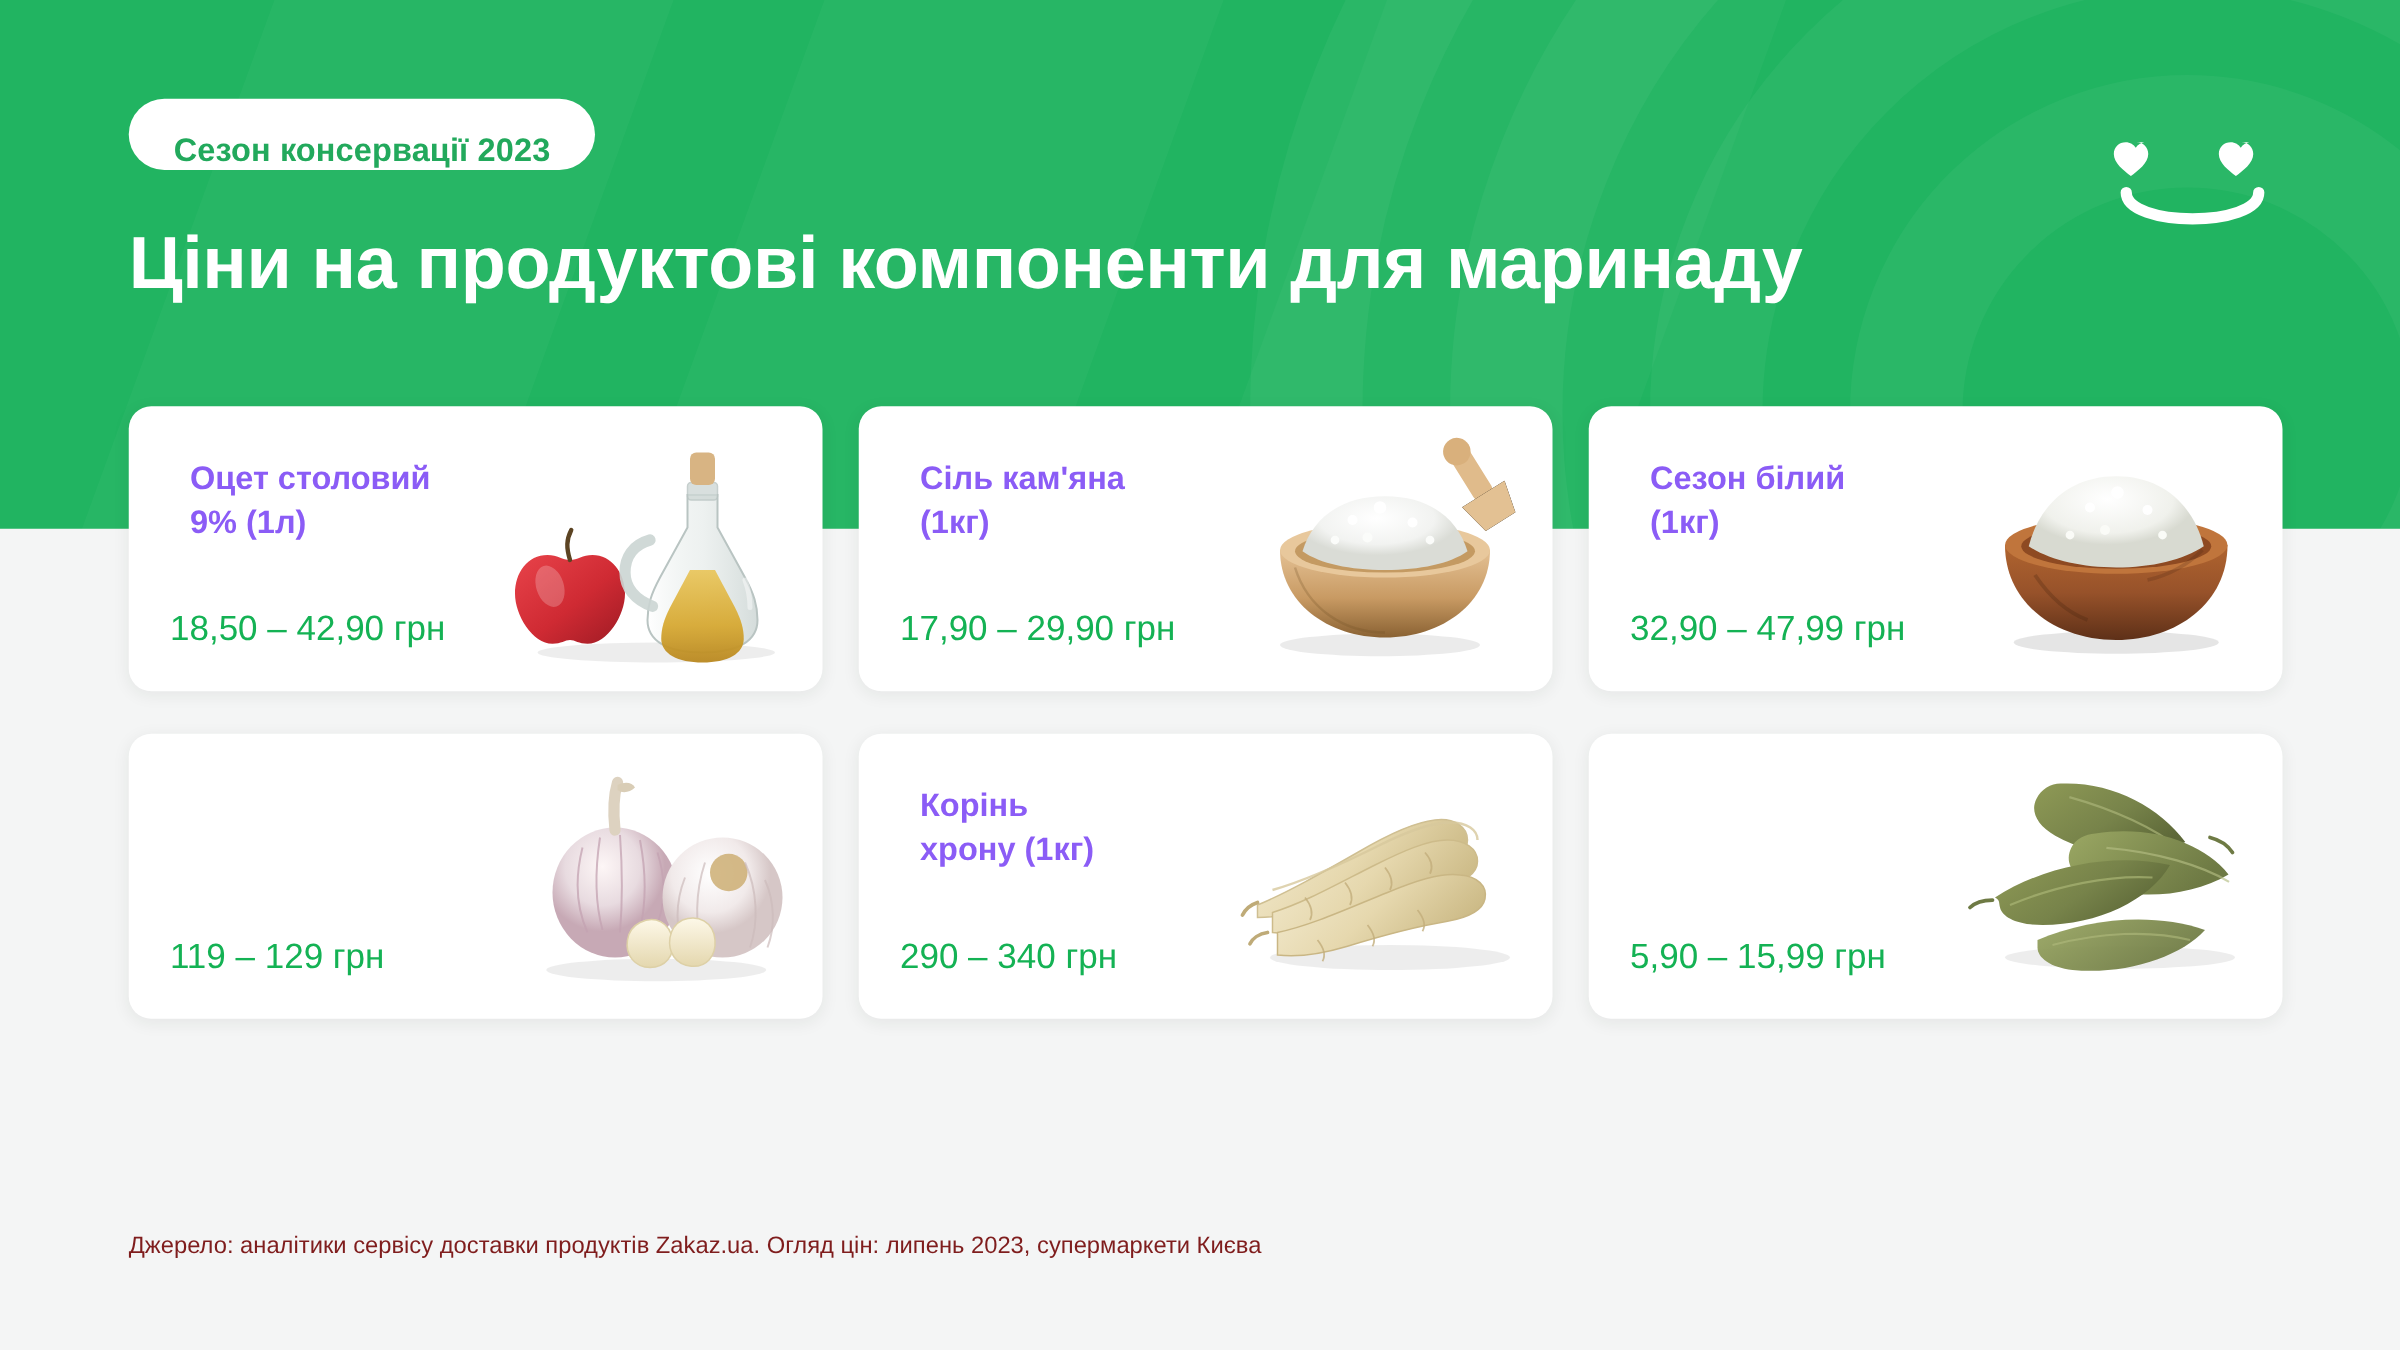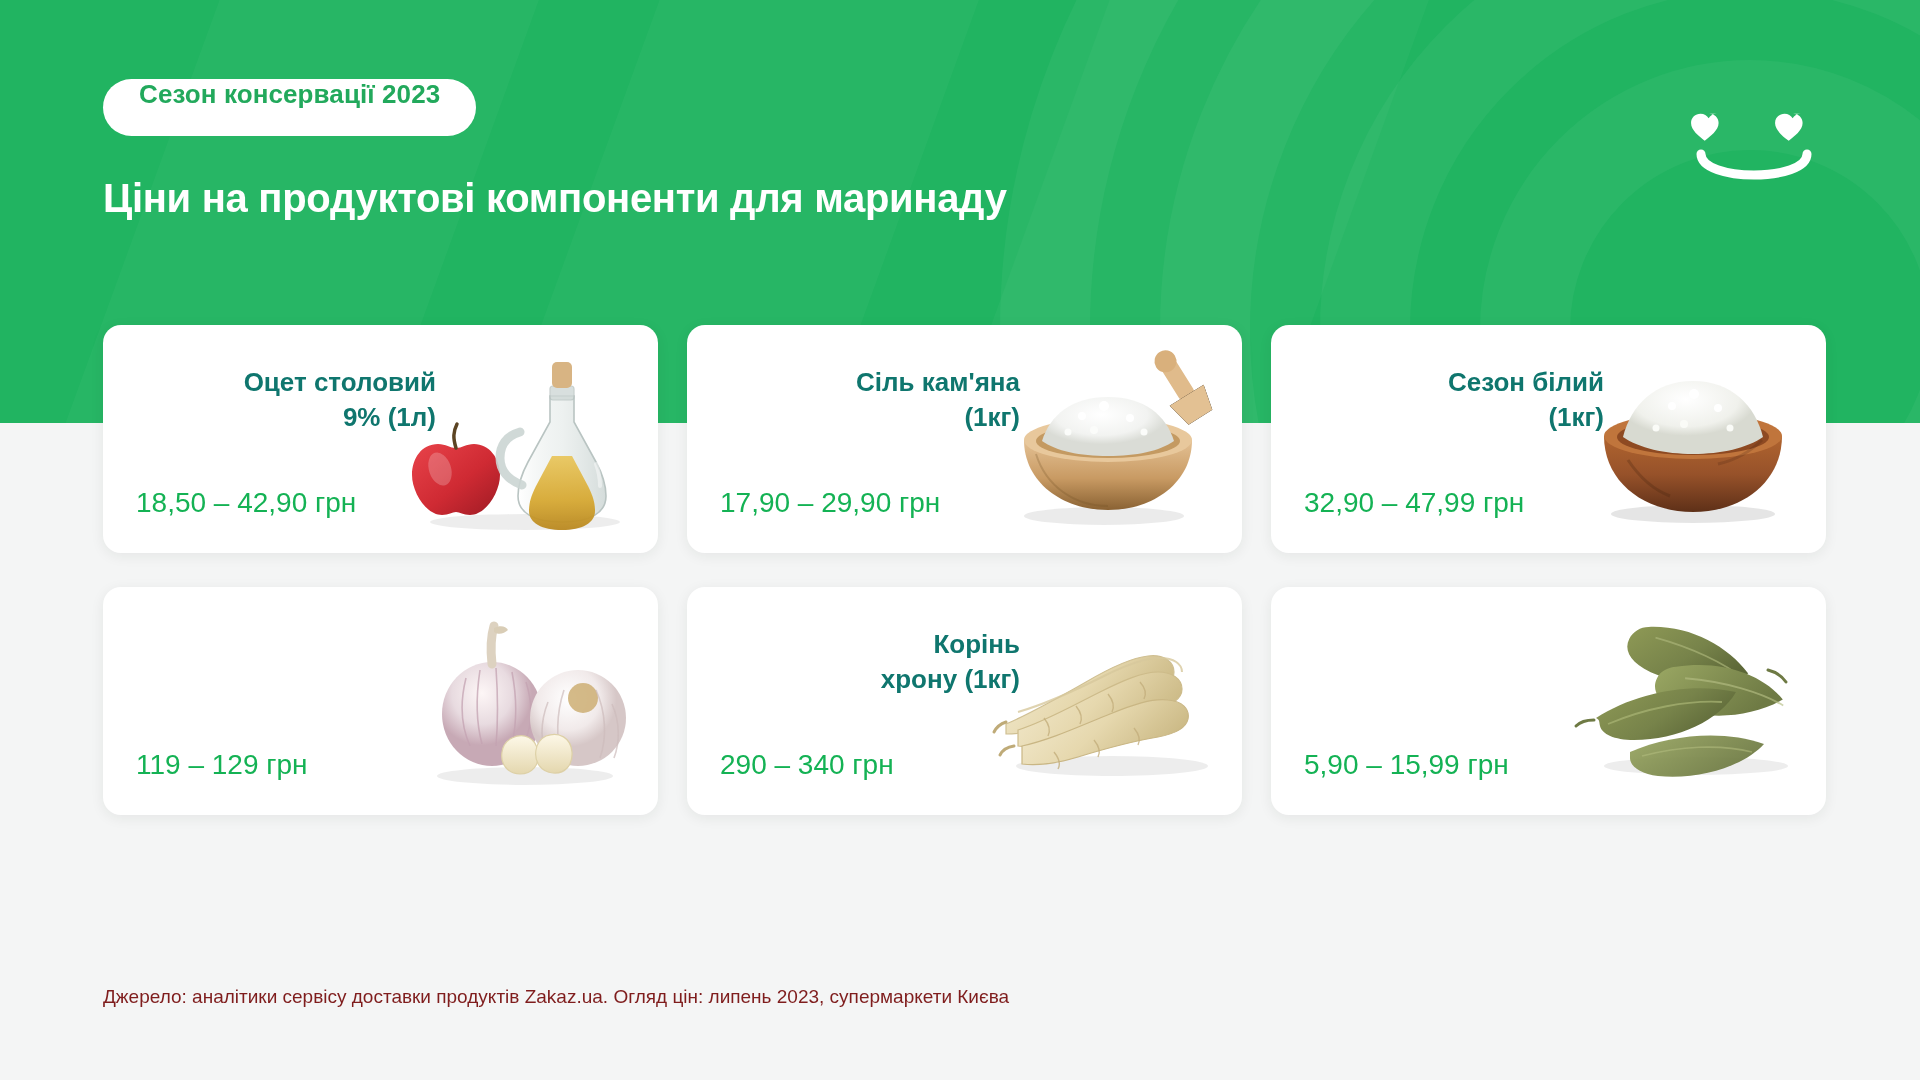--- a/index.html
+++ b/index.html
@@ -30,30 +30,30 @@
     position:absolute; top:-200px; width:300px; height:1000px;
     background:rgba(255,255,255,0.03);
     transform:rotate(20deg);
   }
 
   
   .badge{
     position:absolute; left:103px; top:79px;
     height:57px; padding:0 36px;
     background:#ffffff; border-radius:30px;
-    display:flex; align-items:flex-start;
+    display:flex; align-items:flex-end;
     font-size:26px; font-weight:bold; color:#22a95c;
     letter-spacing:0.1px;
     white-space:nowrap;
   }
 
   
   .main-title{
     position:absolute; left:103px; top:176px;
-    font-size:40px; font-weight:bold; color:#ffffff;
+    font-size:59px; font-weight:bold; color:#ffffff;
     letter-spacing:-0.3px; white-space:nowrap;
   }
 
   
   .logo{ position:absolute; left:1684px; top:104px; width:140px; height:92px; }
 
   
   .cards{
     position:absolute; left:103px; top:325px;
     width:1732px;
@@ -62,25 +62,24 @@
     grid-template-rows:repeat(2, 228px);
     column-gap:29px; row-gap:34px;
   }
   .card{
     position:relative;
     background:#ffffff; border-radius:18px;
     box-shadow:0 3px 14px rgba(30,40,35,0.07);
     overflow:hidden;
   }
   .card-title{
-    position:absolute; left:33px; top:40px;
-    font-size:26px; font-weight:bold; color:#0f766e;
+    position:absolute; left:49px; top:40px;
+    font-size:26px; font-weight:bold; color:#8b5cf6;
     line-height:1.33; white-space:pre-line;
     width:300px;
-    text-align:right;
   }
   .card-price{
     position:absolute; left:33px; bottom:34px;
     font-size:28px; font-weight:normal; color:#14b254;
     white-space:nowrap;
   }
   .card-img{
     position:absolute; right:8px; top:50%; transform:translateY(-50%);
     width:250px; height:190px;
   }

